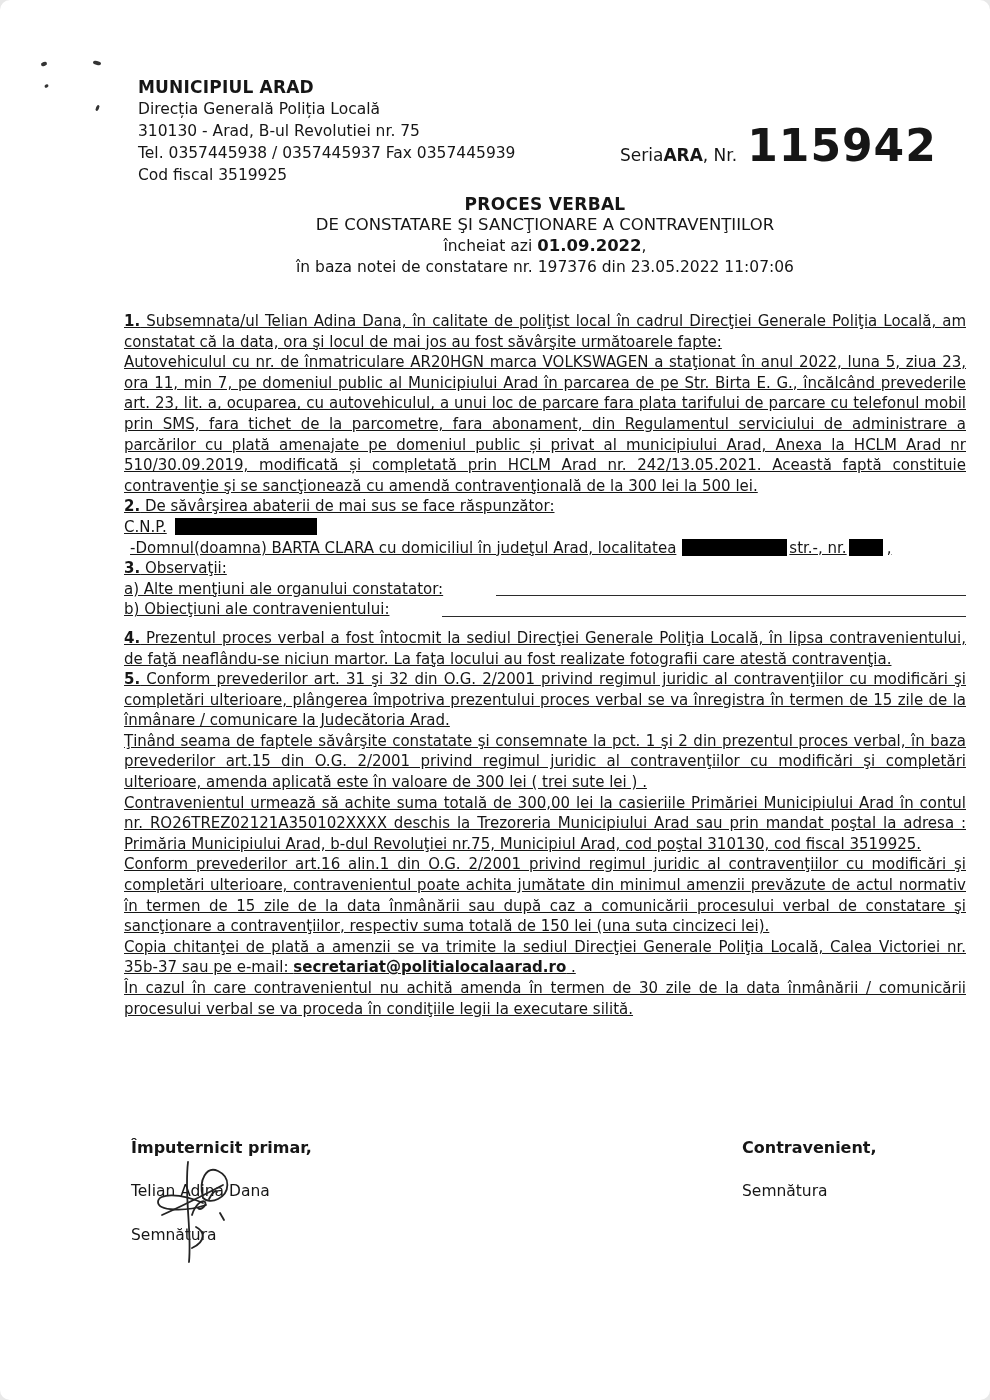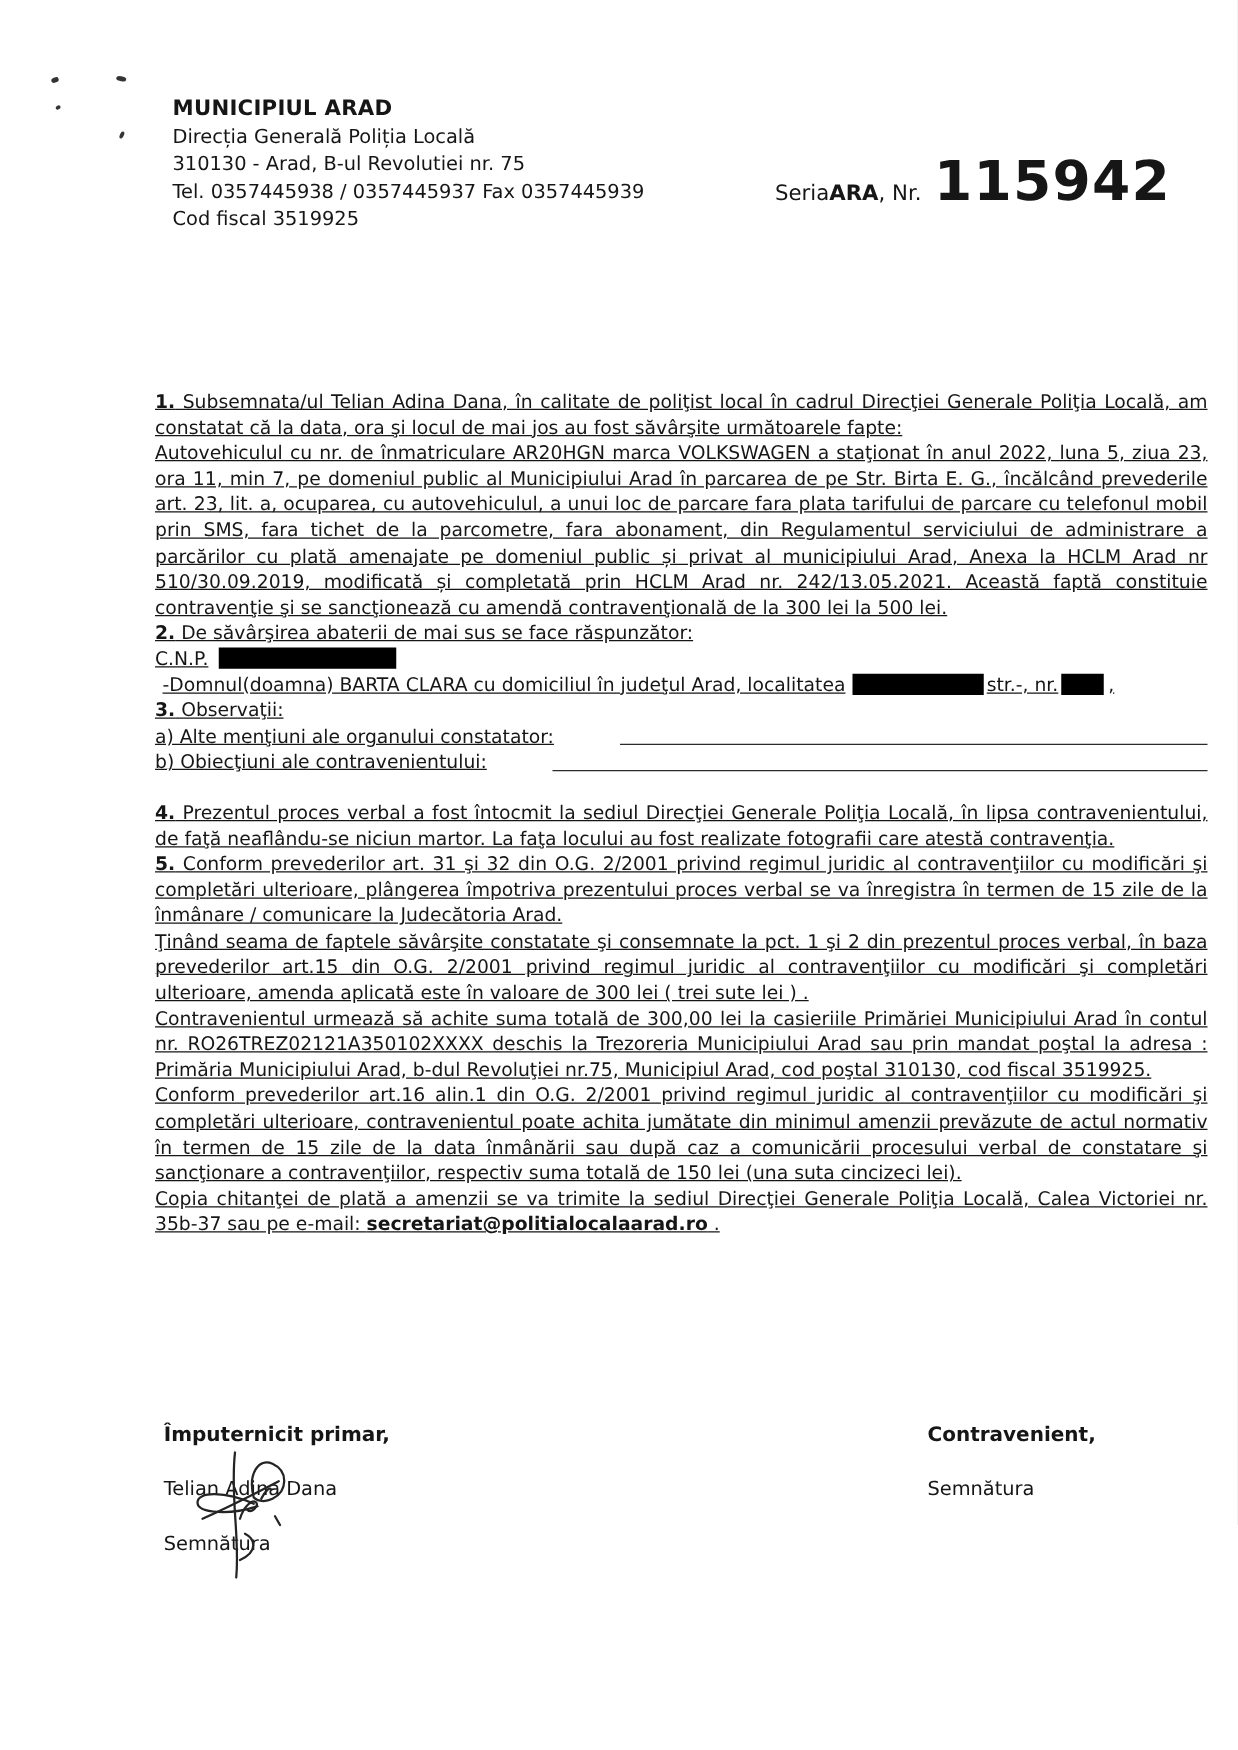--- a/index.html
+++ b/index.html
@@ -4,20 +4,21 @@
 <style>
   html,body{margin:0;padding:0;background:#e8e8e8;}
   .page{
     position:relative;
     width:990px;height:1400px;
     background:#ffffff;
     margin:0 auto;
     font-family:"DejaVu Sans","Liberation Sans",sans-serif;
     color:#161616;
     overflow:hidden;
+    border-radius:10px;
   }
   
   .speck{position:absolute;background:#343434;border-radius:45%;}
   .speck.s1{left:41px;top:62px;width:6px;height:4px;transform:rotate(-20deg);}
   .speck.s2{left:93px;top:61px;width:8px;height:4px;transform:rotate(12deg);}
   .speck.s3{left:45px;top:84px;width:3px;height:4px;transform:rotate(60deg);}
   .speck.s4{left:96px;top:105px;width:3px;height:6px;transform:rotate(25deg);}
 
   
   .header-left{position:absolute;left:138px;top:76px;font-size:15.5px;line-height:22px;}
@@ -31,21 +32,21 @@
   .title-block{position:absolute;left:124px;top:194px;width:842px;text-align:center;}
   .title-block .t1{font-size:17px;font-weight:bold;line-height:20px;letter-spacing:.3px;}
   .title-block .t2{font-size:16.5px;line-height:21px;}
   .title-block .t3{font-size:15.5px;line-height:21px;}
   .title-block .t3 b{font-size:16.5px;}
   .title-block .t4{font-size:15.5px;line-height:20px;}
 
   
   .doc-body{position:absolute;left:124px;top:311px;width:842px;font-size:15px;line-height:20.6px;text-align:justify;text-decoration:underline;}
   .doc-body p{margin:0;}
-  .doc-body .gap-before{margin-top:20px;}
+  .doc-body .gap-before{margin-top:8px;}
   .snum{font-weight:bold;}
   .nojust{text-align:left;}
   .indent2{padding-left:6px;}
   .redact{display:inline-block;background:#000;height:17px;vertical-align:-3px;}
   .redact.r-loc{width:105px;margin-left:6px;margin-right:2px;}
   .redact.r-nr{width:34px;margin-left:2px;margin-right:4px;}
   .redact.r-cnp{width:142px;margin-left:8px;}
   .blank-row{display:flex;align-items:flex-end;text-align:left;gap:44px;}
   .blankline{flex:1;border-bottom:1.6px solid #2b2b2b;height:12px;margin-left:9px;margin-bottom:3px;}
   .email-bold{font-weight:bold;}
@@ -77,20 +78,26 @@
     <div>Cod fiscal 3519925</div>
   </div>
 
   <div class="seria-line">
     <span class="small">Seria </span>
     <span class="small bold">ARA</span>
     <span class="small">, Nr.</span>
     <span class="big-number">115942</span>
   </div>
 
+  <div class="title-block">
+    <div class="t1">PROCES VERBAL</div>
+    <div class="t2">DE CONSTATARE ŞI SANCŢIONARE A CONTRAVENŢIILOR</div>
+    <div class="t3"><span>încheiat azi </span><b>01.09.2022</b><span>,</span></div>
+    <div class="t4">în baza notei de constatare nr. 197376 din 23.05.2022 11:07:06</div>
+  </div>
 
   <div class="doc-body">
 
     <p><b class="snum">1.</b><span> Subsemnata/ul Telian Adina Dana, în calitate de poliţist local în cadrul Direcţiei Generale Poliţia Locală, am constatat că la data, ora şi locul de mai jos au fost săvârşite următoarele fapte:</span></p>
     <p>Autovehiculul cu nr. de înmatriculare AR20HGN marca VOLKSWAGEN a staţionat în anul 2022, luna 5, ziua 23, ora 11, min 7, pe domeniul public al Municipiului Arad în parcarea de pe Str. Birta E. G., încălcând prevederile art. 23, lit. a, ocuparea, cu autovehiculul, a unui loc de parcare fara plata tarifului de parcare cu telefonul mobil prin SMS, fara tichet de la parcometre, fara abonament, din Regulamentul serviciului de administrare a parcărilor cu plată amenajate pe domeniul public și privat al municipiului Arad, Anexa la HCLM Arad nr 510/30.09.2019, modificată și completată prin HCLM Arad nr. 242/13.05.2021. Această faptă constituie contravenţie şi se sancţionează cu amendă contravenţională de la 300 lei la 500 lei.</p>
 
     <p><b class="snum">2.</b><span> De săvârşirea abaterii de mai sus se face răspunzător:</span></p>
     <p class="nojust"><span>C.N.P.</span><span class="redact r-cnp"></span></p>
     <p class="nojust indent2"><span>-Domnul(doamna) BARTA CLARA cu domiciliul în judeţul Arad, localitatea</span><span class="redact r-loc"></span><span>str.-, nr.</span><span class="redact r-nr"></span><span>,</span></p>
 
@@ -105,20 +112,21 @@
     </div>
 
     <p class="gap-before"><b class="snum">4.</b><span> Prezentul proces verbal a fost întocmit la sediul Direcţiei Generale Poliţia Locală, în lipsa contravenientului, de faţă neaflându-se niciun martor. La faţa locului au fost realizate fotografii care atestă contravenţia.</span></p>
 
     <p><b class="snum">5.</b><span> Conform prevederilor art. 31 şi 32 din O.G. 2/2001 privind regimul juridic al contravenţiilor cu modificări şi completări ulterioare, plângerea împotriva prezentului proces verbal se va înregistra în termen de 15 zile de la înmânare / comunicare la Judecătoria Arad.</span></p>
 
     <p>Ţinând seama de faptele săvârşite constatate şi consemnate la pct. 1 şi 2 din prezentul proces verbal, în baza prevederilor art.15 din O.G. 2/2001 privind regimul juridic al contravenţiilor cu modificări şi completări ulterioare, amenda aplicată este în valoare de 300 lei ( trei sute lei ) .</p>
     <p>Contravenientul urmează să achite suma totală de 300,00 lei la casieriile Primăriei Municipiului Arad în contul nr. RO26TREZ02121A350102XXXX deschis la Trezoreria Municipiului Arad sau prin mandat poştal la adresa : Primăria Municipiului Arad, b-dul Revoluţiei nr.75, Municipiul Arad, cod poştal 310130, cod fiscal 3519925.</p>
     <p>Conform prevederilor art.16 alin.1 din O.G. 2/2001 privind regimul juridic al contravenţiilor cu modificări şi completări ulterioare, contravenientul poate achita jumătate din minimul amenzii prevăzute de actul normativ în termen de 15 zile de la data înmânării sau după caz a comunicării procesului verbal de constatare şi sancţionare a contravenţiilor, respectiv suma totală de 150 lei (una suta cincizeci lei).</p>
     <p><span>Copia chitanţei de plată a amenzii se va trimite la sediul Direcţiei Generale Poliţia Locală, Calea Victoriei nr. 35b-37 sau pe e-mail: </span><span class="email-bold">secretariat@politialocalaarad.ro</span><span> .</span></p>
+    <p>În cazul în care contravenientul nu achită amenda în termen de 30 zile de la data înmânării / comunicării procesului verbal se va proceda în condiţiile legii la executare silită.</p>
 
   </div>
 
   <div class="sign-block">
     <div class="sign-col left">
       <div class="sign-title">Împuternicit primar,</div>
       <div class="sign-line">Telian Adina Dana</div>
       <div class="sign-line">Semnătura</div>
     </div>
     <div class="sign-col right">

